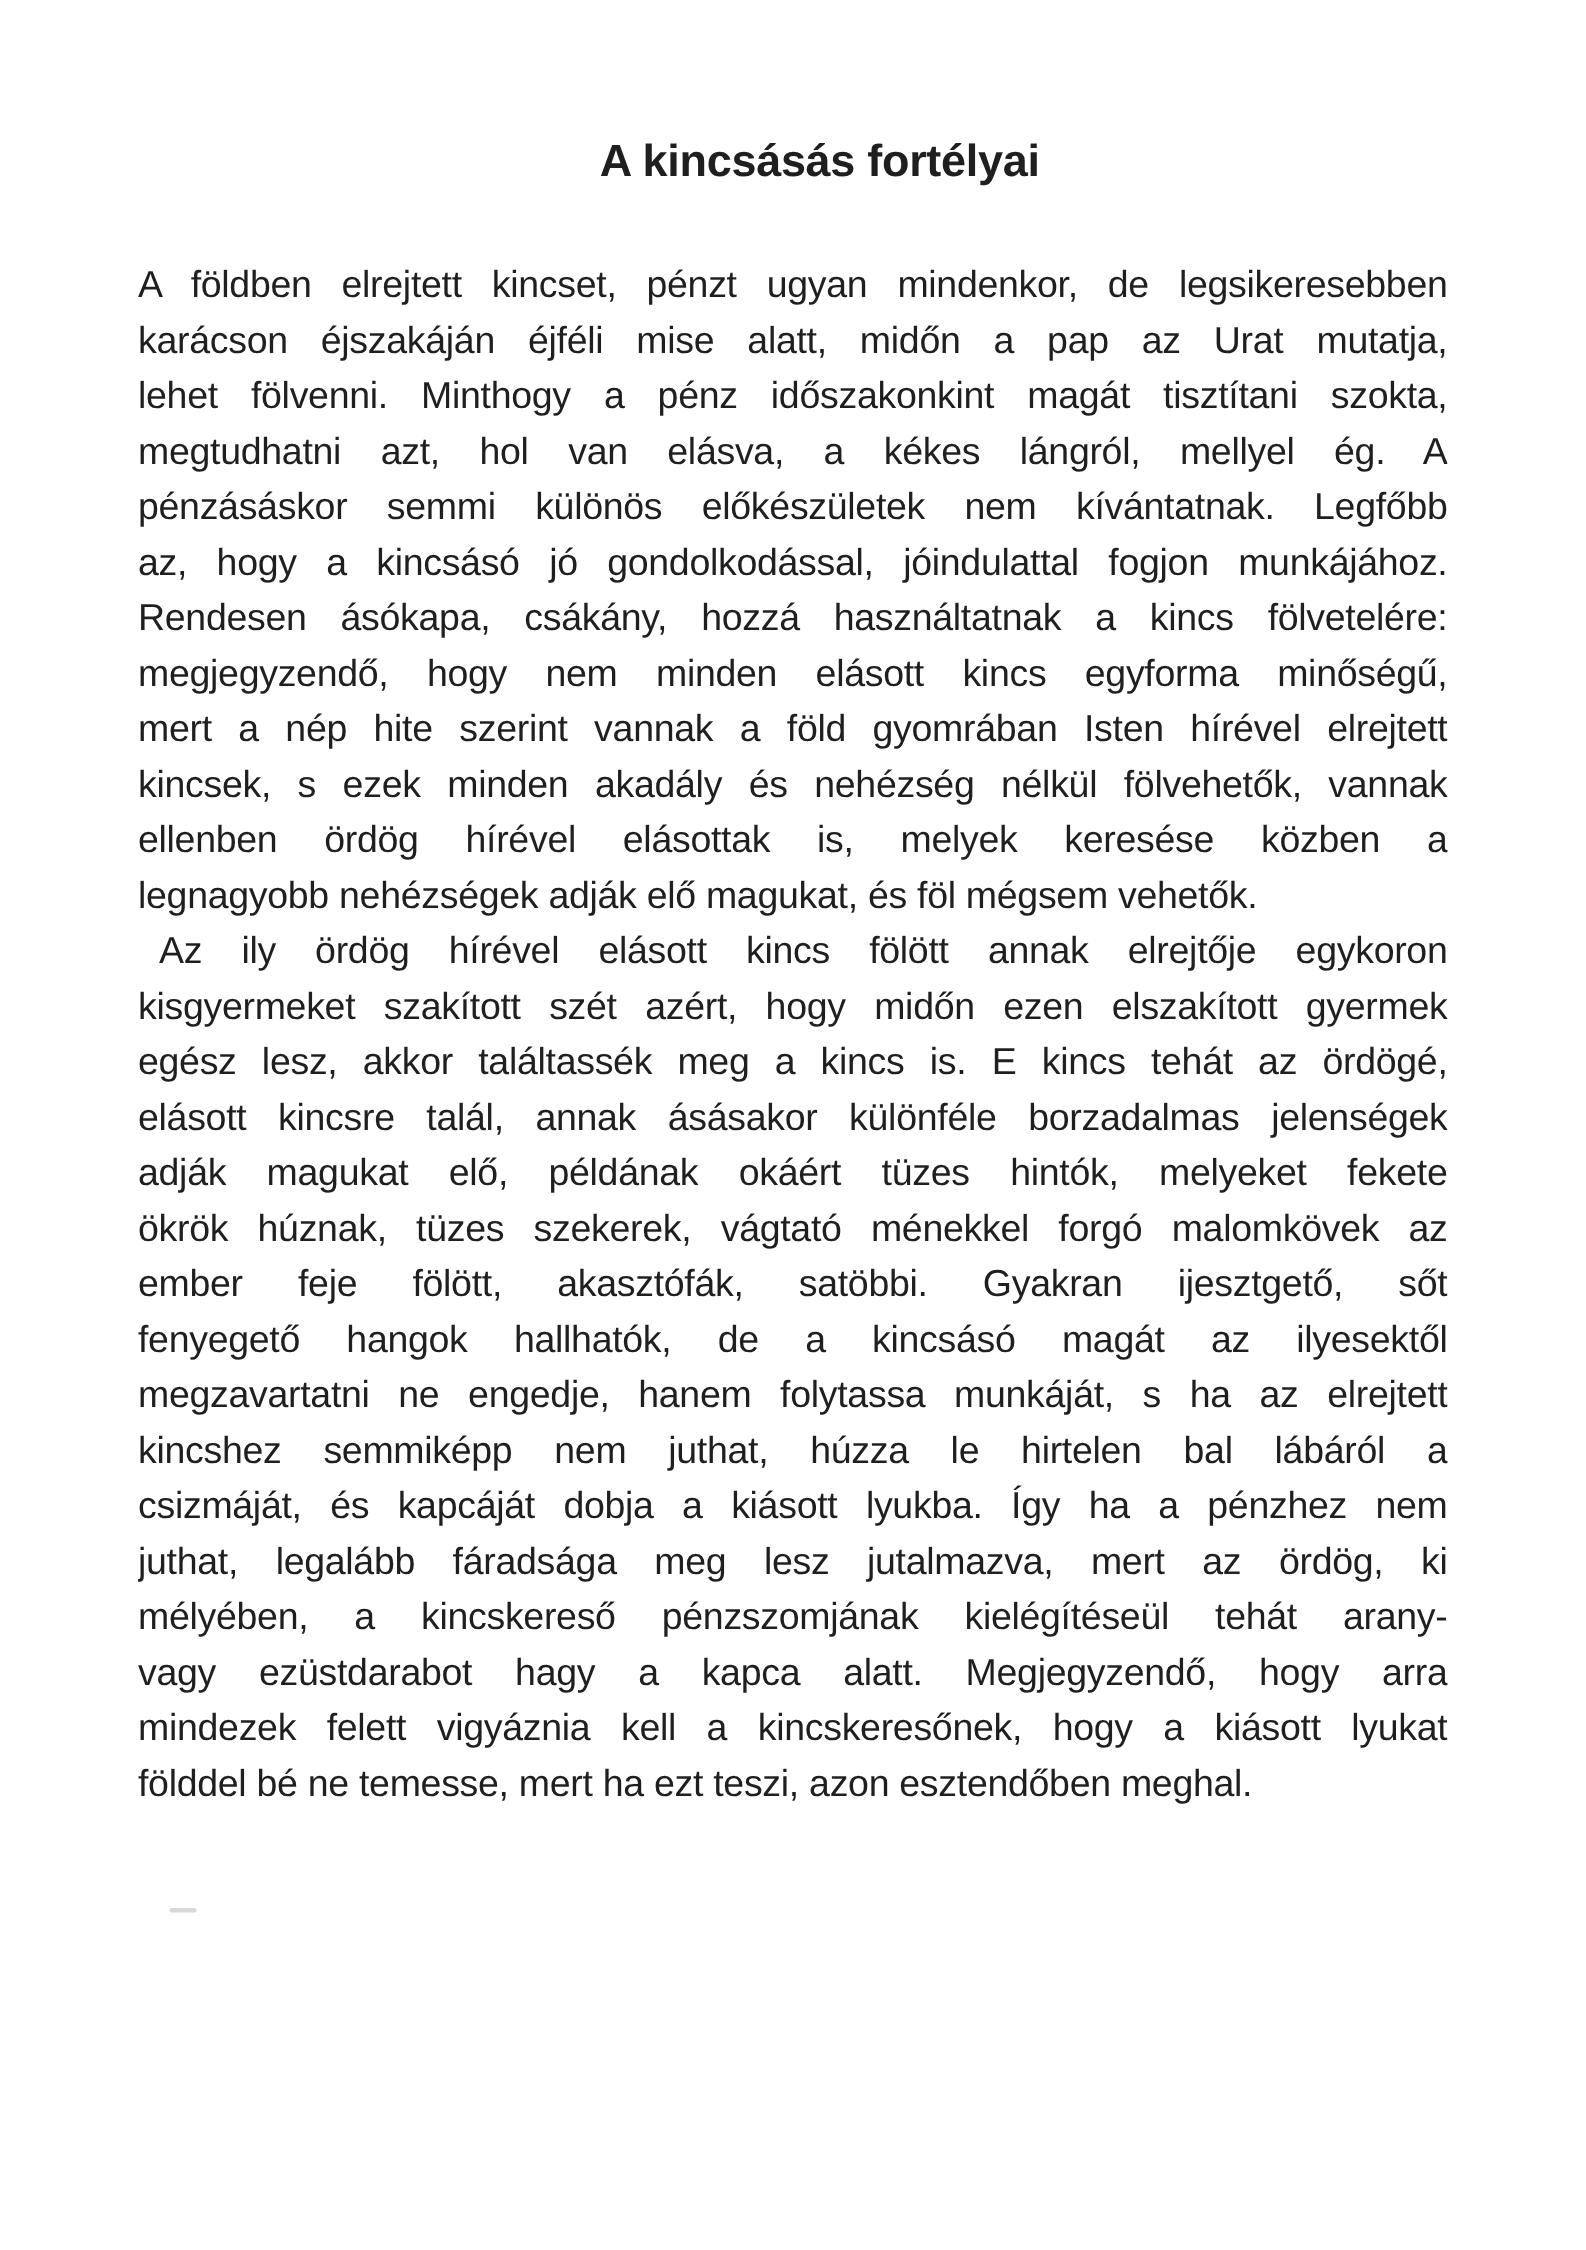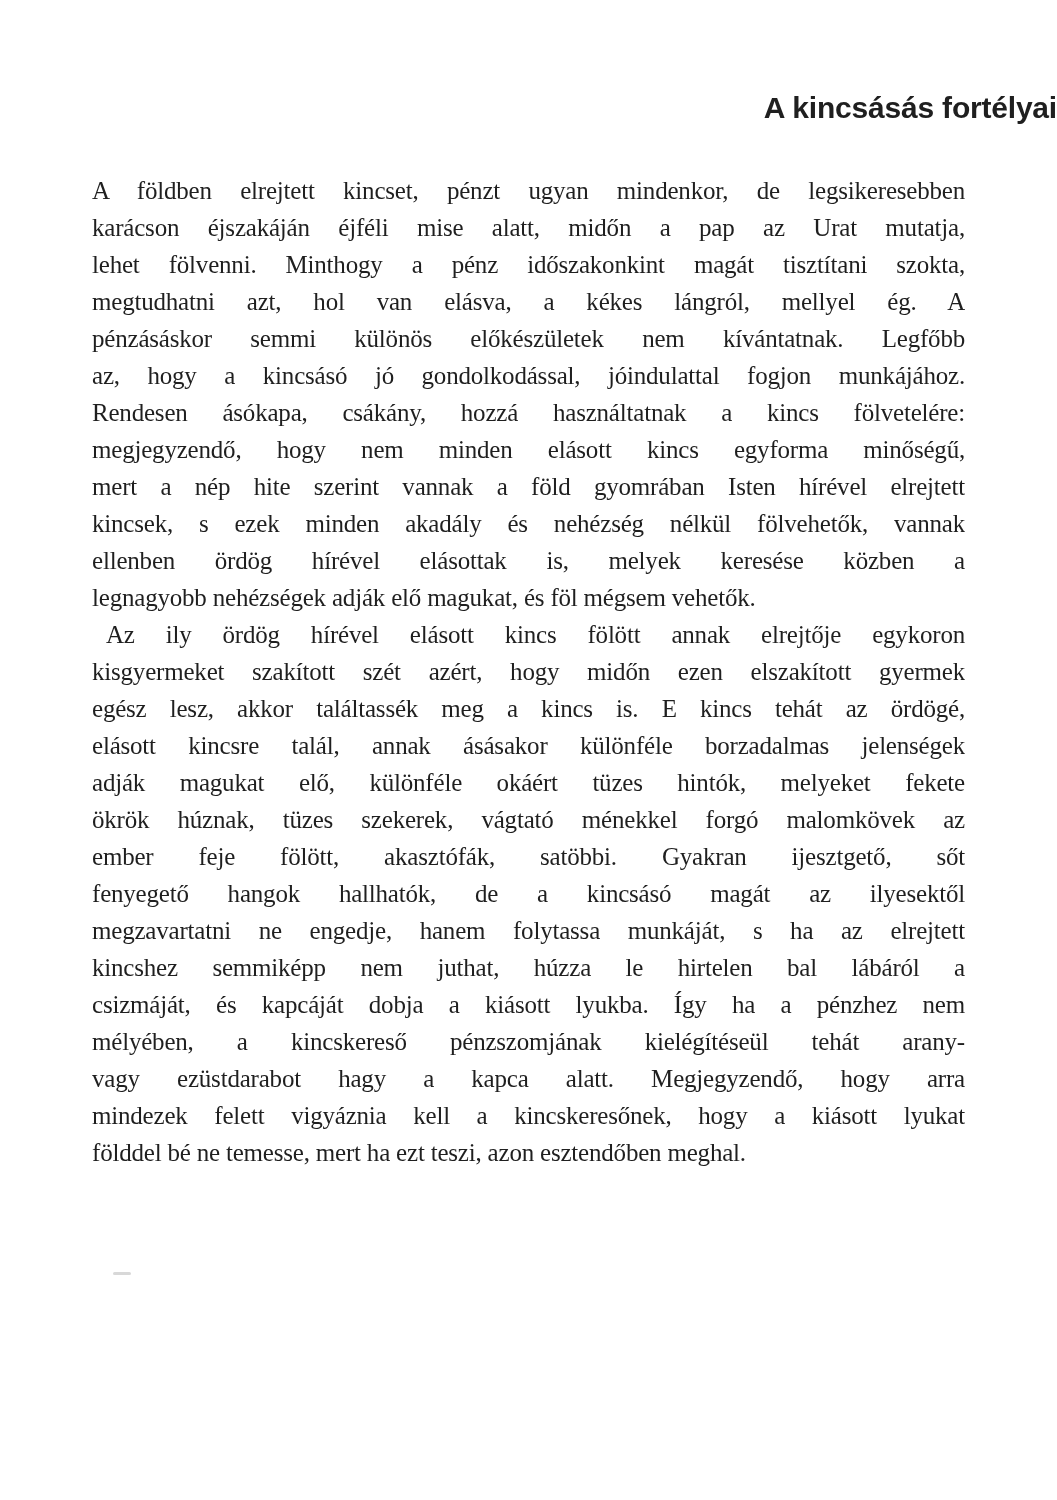--- a/index.html
+++ b/index.html
@@ -15,21 +15,21 @@
     font-family: "Liberation Sans", sans-serif;
     color: #1f1f1f;
     overflow: hidden;
   }
   .title {
     position: absolute;
     top: 90px;
     left: 0;
     right: 0;
     margin: 0;
-    text-align: right;
+    text-align: center;
     font-size: 30px;
     line-height: 36px;
     font-weight: 700;
     letter-spacing: -0.2px;
     padding-left: 36px;
   }
   .body-text {
     position: absolute;
     top: 172px;
     left: 92px;
@@ -37,21 +37,20 @@
   }
   .line {
     height: 37px;
     line-height: 37px;
     font-size: 25px;
     letter-spacing: -0.2px;
     text-align: justify;
     text-align-last: justify;
     overflow: hidden;
     white-space: normal;
-    font-family: Liberation Serif, serif;
   }
   .line.p-last {
     text-align: center;
     text-align-last: left;
   }
   .line.indent {
     padding-left: 14px;
   }
   .artifact {
     position: absolute;
@@ -85,27 +84,28 @@
       <div class="line">kincsek, s ezek minden akadály és nehézség nélkül fölvehetők, vannak</div>
       <div class="line">ellenben ördög hírével elásottak is, melyek keresése közben a</div>
       <div class="line p-last">legnagyobb nehézségek adják elő magukat, és föl mégsem vehetők.</div>
     </div>
 
     <div class="para">
       <div class="line indent">Az ily ördög hírével elásott kincs fölött annak elrejtője egykoron</div>
       <div class="line">kisgyermeket szakított szét azért, hogy midőn ezen elszakított gyermek</div>
       <div class="line">egész lesz, akkor találtassék meg a kincs is. E kincs tehát az ördögé,</div>
       <div class="line">elásott kincsre talál, annak ásásakor különféle borzadalmas jelenségek</div>
-      <div class="line">adják magukat elő, különféle okáért tüzes hintók, melyeket fekete</div>
+      <div class="line">adják magukat elő, példának okáért tüzes hintók, melyeket fekete</div>
       <div class="line">ökrök húznak, tüzes szekerek, vágtató ménekkel forgó malomkövek az</div>
       <div class="line">ember feje fölött, akasztófák, satöbbi. Gyakran ijesztgető, sőt</div>
       <div class="line">fenyegető hangok hallhatók, de a kincsásó magát az ilyesektől</div>
       <div class="line">megzavartatni ne engedje, hanem folytassa munkáját, s ha az elrejtett</div>
       <div class="line">kincshez semmiképp nem juthat, húzza le hirtelen bal lábáról a</div>
       <div class="line">csizmáját, és kapcáját dobja a kiásott lyukba. Így ha a pénzhez nem</div>
+      <div class="line">juthat, legalább fáradsága meg lesz jutalmazva, mert az ördög, ki</div>
       <div class="line">mélyében, a kincskereső pénzszomjának kielégítéseül tehát arany-</div>
       <div class="line">vagy ezüstdarabot hagy a kapca alatt. Megjegyzendő, hogy arra</div>
       <div class="line">mindezek felett vigyáznia kell a kincskeresőnek, hogy a kiásott lyukat</div>
       <div class="line p-last">földdel bé ne temesse, mert ha ezt teszi, azon esztendőben meghal.</div>
     </div>
 
   </div>
 
   <div class="artifact"></div>
 

